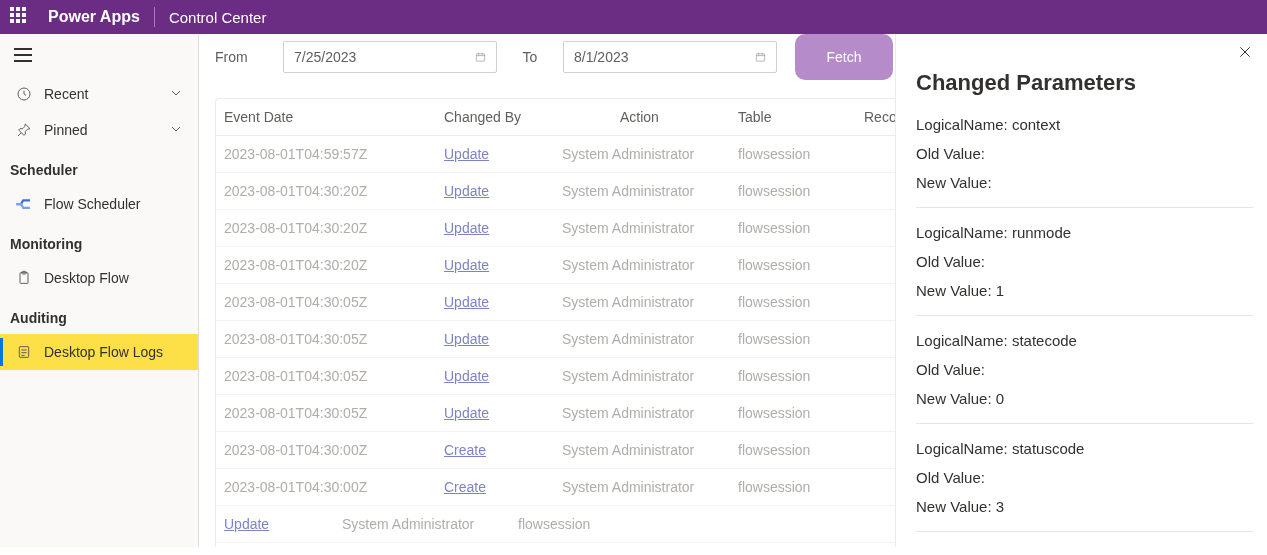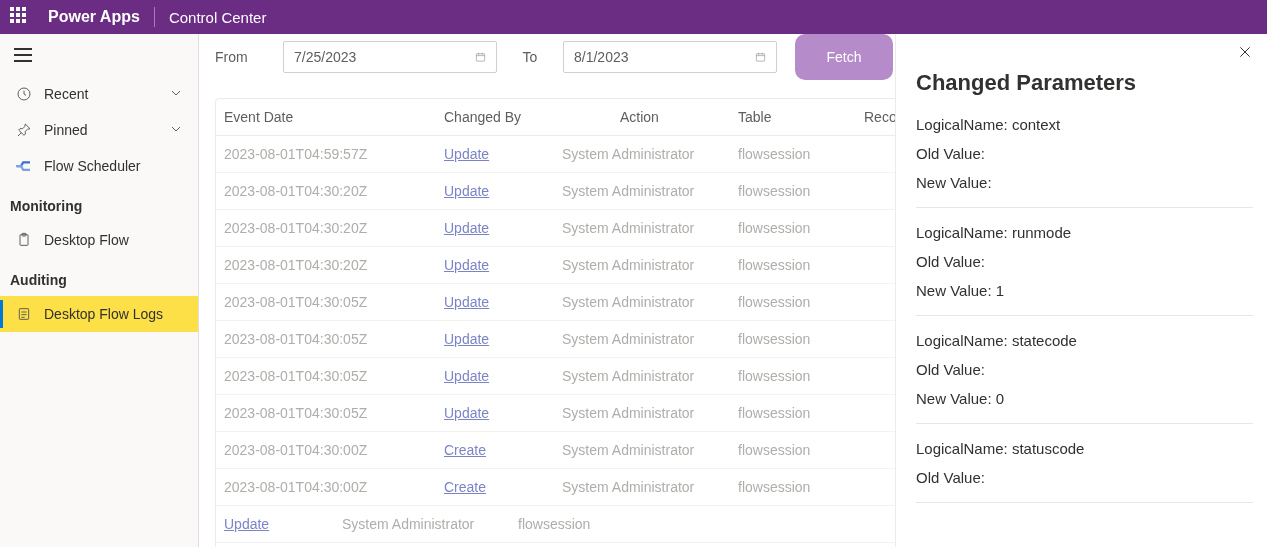--- a/index.html
+++ b/index.html
@@ -122,20 +122,21 @@
           </svg>
       </span>
       <span class="nav-label">Pinned</span>
       <span>
         <svg class="ic chev" viewBox="0 0 24 24">
             <path d="M6 9l6 6 6-6"></path>
           </svg>
       </span>
     </div>
 
+    <div class="section-title">Scheduler</div>
     <div class="nav-item">
       <span class="nav-icon-slot">
         <svg class="ic ic-flow" viewBox="0 0 24 16">
             <path d="M2 8h6l3-5h9" stroke="#3b6fd6" stroke-width="3" fill="none"></path>
             <path d="M2 8h6l3 5h9" stroke="#7aa0e8" stroke-width="3" fill="none"></path>
           </svg>
       </span>
       <span class="nav-label">Flow Scheduler</span>
     </div>
 
@@ -298,18 +299,19 @@
             <div class="param-line">New Value: 1</div>
           </div>
           <div class="param-block">
             <div class="param-line">LogicalName: statecode</div>
             <div class="param-line">Old Value:</div>
             <div class="param-line">New Value: 0</div>
           </div>
           <div class="param-block">
             <div class="param-line">LogicalName: statuscode</div>
             <div class="param-line">Old Value:</div>
+            <div class="param-line">New Value: 3</div>
           </div>
         </div>
     </div>
 
   </div>
 </div>
 
 </body></html>

